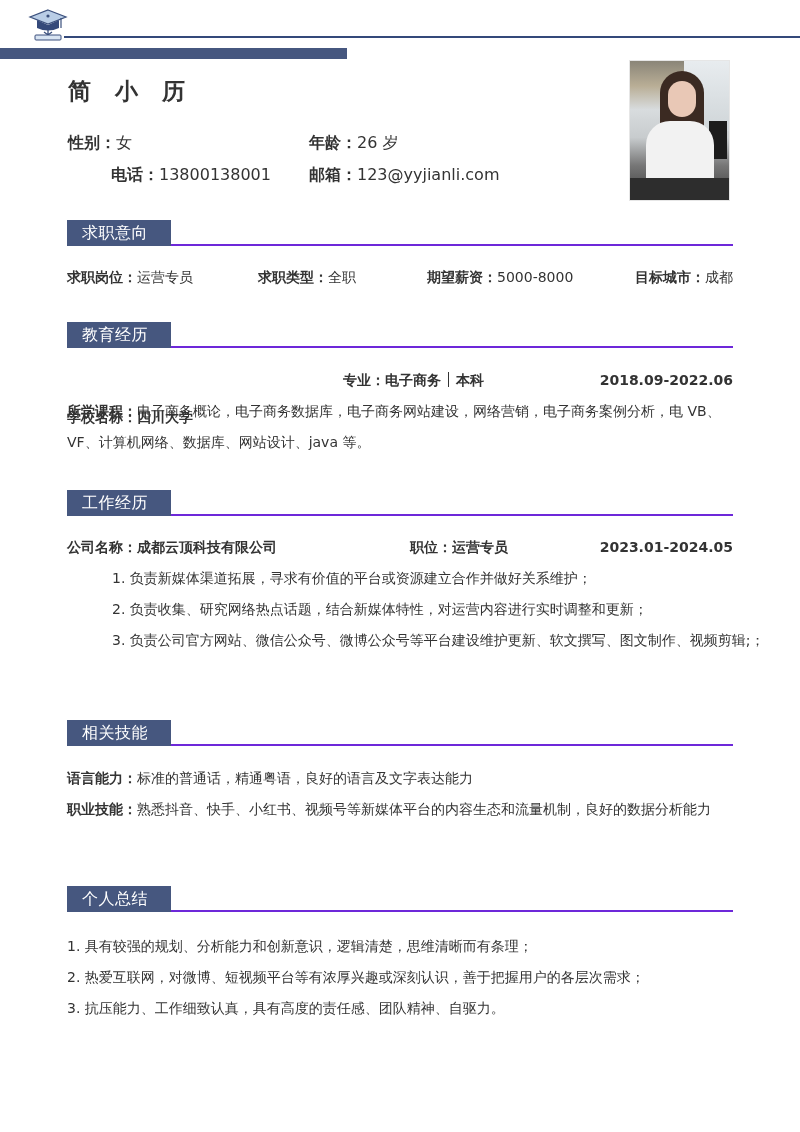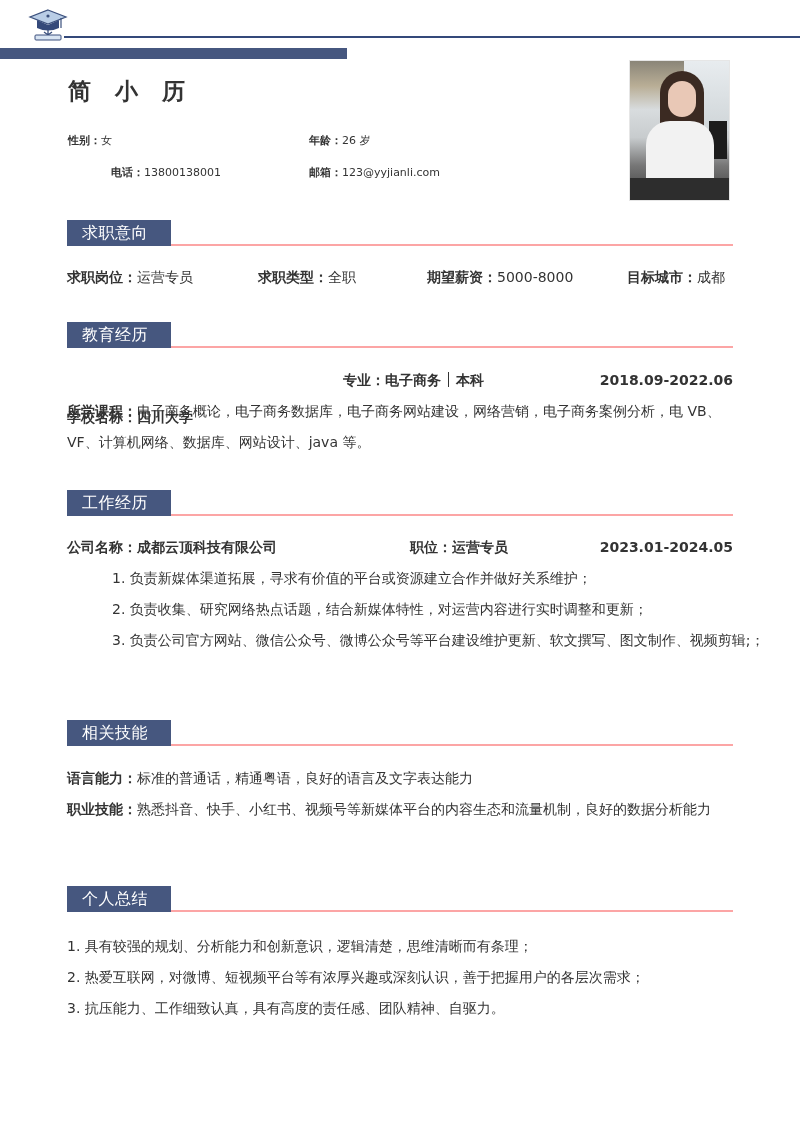--- a/index.html
+++ b/index.html
@@ -8,32 +8,32 @@
 
     .top-header { position: absolute; left: 0; top: 0; width: 800px; height: 62px; }
     .logo { position: absolute; left: 28px; top: 8px; width: 40px; height: 34px; }
     .brand { position: absolute; left: 82px; top: 8px; height: 24px; display: flex; align-items: baseline; color: #3a4f7c; }
     .brand-cn { font-size: 17px; font-weight: bold; letter-spacing: 0.5px; }
     .brand-en { font-size: 14px; font-weight: bold; margin-left: 5px; }
     .top-line { position: absolute; left: 64px; top: 36px; width: 736px; height: 2px; background: #34497a; }
     .top-bar { position: absolute; left: 0; top: 48px; width: 347px; height: 11px; background: #46577f; }
 
     .name { position: absolute; left: 68px; top: 76px; font-size: 23px; font-weight: bold; color: #333333; letter-spacing: 8px; }
-    .info-item { position: absolute; font-size: 11px; color: #333; white-space: nowrap; }
+    .info-item { position: absolute; font-size: 16px; color: #333; white-space: nowrap; }
     .info-item .lbl { font-weight: bold; }
     .photo { position: absolute; left: 629px; top: 60px; width: 101px; height: 141px; border: 1px solid #e6e6e6;
              background: linear-gradient(180deg, #8a8578 0%, #b9ae96 18%, #d8dcde 35%, #c8ccce 55%, #777 75%, #3a3a3a 100%); overflow: hidden; }
     .photo .win { position: absolute; right: 0; top: 0; width: 45px; height: 70px; background: linear-gradient(180deg, #e8ecef, #cfd5d8); }
     .photo .hair { position: absolute; left: 30px; top: 10px; width: 44px; height: 65px; border-radius: 22px 22px 10px 10px; background: #3b2a22; }
     .photo .face { position: absolute; left: 38px; top: 20px; width: 28px; height: 36px; border-radius: 14px 14px 14px 14px; background: #e9c8b6; }
     .photo .shirt { position: absolute; left: 16px; top: 60px; width: 68px; height: 65px; border-radius: 24px 24px 4px 4px; background: #f2f2f2; }
     .photo .monitor { position: absolute; right: 2px; top: 60px; width: 18px; height: 38px; background: #1c1c1c; }
     .photo .desk { position: absolute; left: 0; bottom: 0; width: 100%; height: 22px; background: #2d2d2d; }
 
-    .section-head { position: absolute; left: 67px; width: 666px; height: 26px; border-bottom: 2px solid #fca5a5; }
+    .section-head { position: absolute; left: 67px; width: 666px; height: 26px; border-bottom: 2px solid #6d28d9; }
     .section-head .tab { position: absolute; left: 0; top: 0; width: 104px; height: 26px; background: #46577f; color: #ffffff;
                           font-size: 16px; line-height: 26px; padding-left: 15px; letter-spacing: 0.5px; }
 
     .row { position: absolute; left: 67px; width: 666px; font-size: 14px; color: #333; white-space: nowrap; }
     .row .lbl { font-weight: bold; }
     .bold { font-weight: bold; }
     .abs { position: absolute; top: 0; white-space: nowrap; }
     .para { position: absolute; left: 67px; width: 672px; font-size: 14px; line-height: 31px; color: #333; }
     .para .lbl { font-weight: bold; }
     .sep { display: inline-block; width: 1px; height: 15px; background: #333; margin: 0 7px; vertical-align: -2px; }
@@ -78,21 +78,21 @@
   <div class="desk"></div>
 </div>
 
 <div class="section-head" style="top:220px;">
   <div class="tab">求职意向</div>
 </div>
 <div class="row" style="top:269px; height:20px;">
   <span class="abs" style="left:0;"><span class="lbl">求职岗位：</span><span>运营专员</span></span>
   <span class="abs" style="left:191px;"><span class="lbl">求职类型：</span><span>全职</span></span>
   <span class="abs" style="left:360px;"><span class="lbl">期望薪资：</span><span>5000-8000</span></span>
-  <span class="abs" style="right:8px;"><span class="lbl">目标城市：</span><span>成都</span></span>
+  <span class="abs" style="right:0;"><span class="lbl">目标城市：</span><span>成都</span></span>
 </div>
 
 <div class="section-head" style="top:322px;">
   <div class="tab">教育经历</div>
 </div>
 <div class="row bold" style="top:372px; height:20px;">
   <span class="abs" style="left:0;margin-top:37px;"><span>学校名称：</span><span>四川大学</span></span>
   <span class="abs" style="left:276px;"><span>专业：</span><span>电子商务</span><span class="sep"></span><span>本科</span></span>
   <span class="abs" style="right:0;">2018.09-2022.06</span>
 </div>

